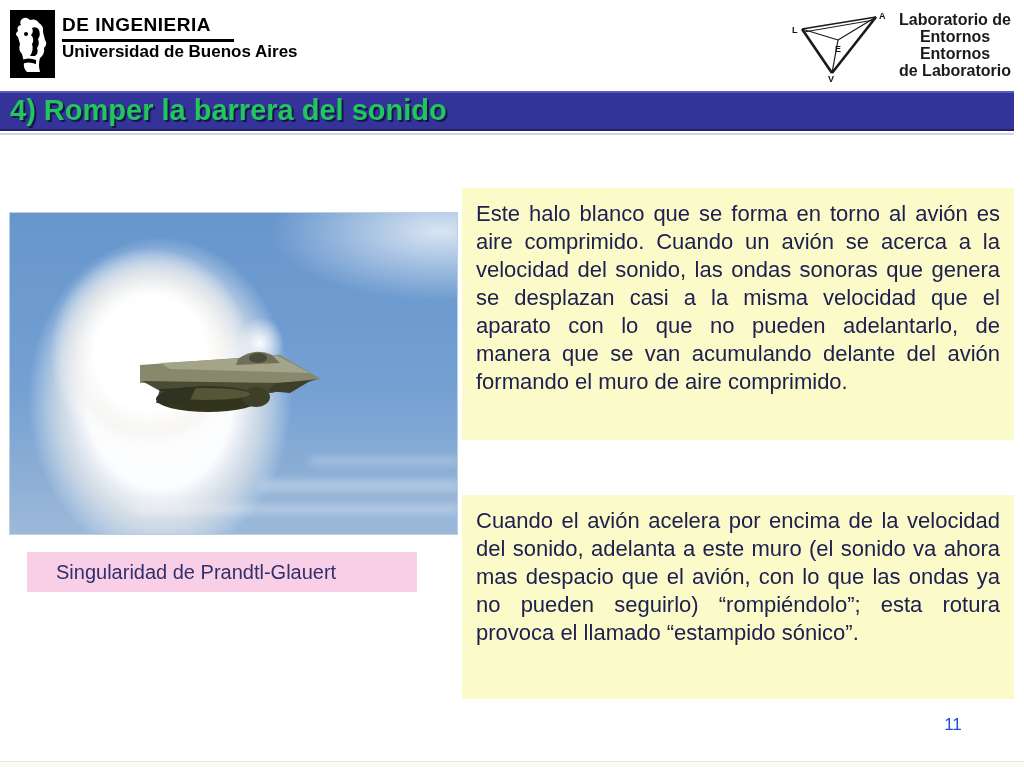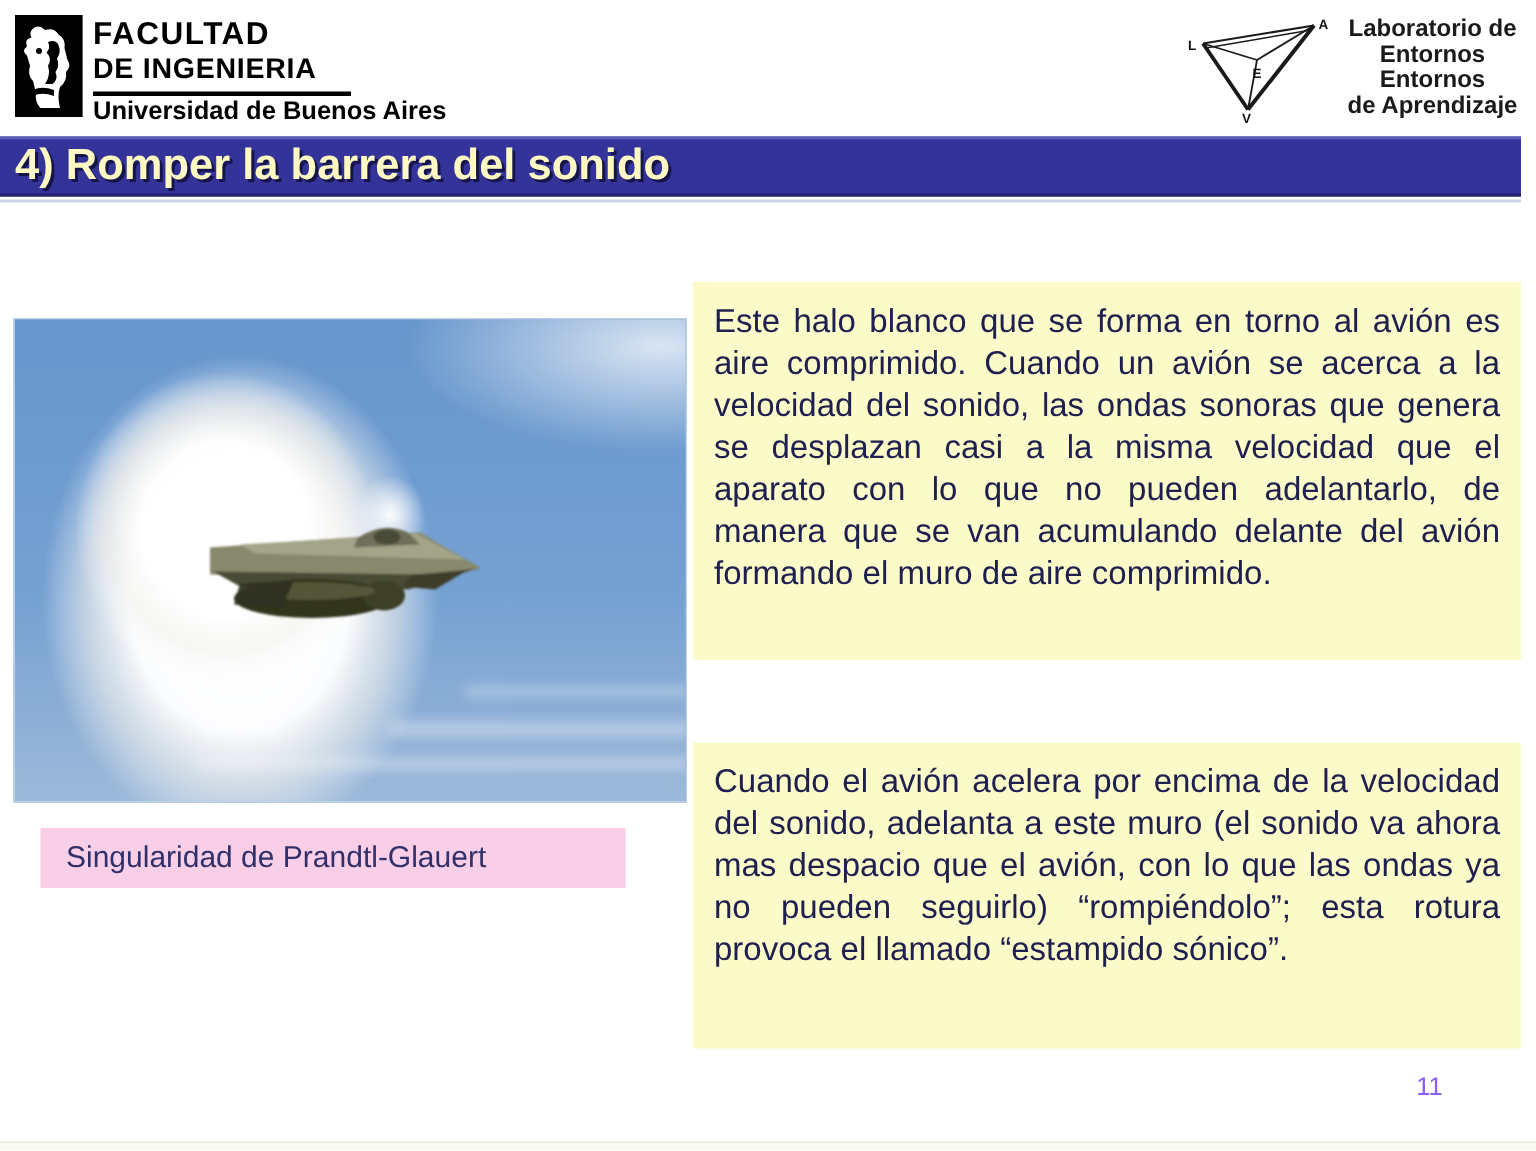--- a/index.html
+++ b/index.html
@@ -15,56 +15,55 @@
   .uba-rule{width:172px;height:3px;background:#000;margin:2px 0 3px 0;}
   .uba-line3{font-size:17px;font-weight:bold;line-height:14px;}
 
   
   .leva-logo{position:absolute;left:786px;top:6px;width:232px;height:78px;display:flex;align-items:center;}
   .leva-tetra{width:104px;height:76px;flex:0 0 auto;}
   .leva-text{width:122px;text-align:center;font-size:16px;font-weight:bold;color:#1a1a1a;line-height:17px;margin-left:4px;}
 
   
   .title-bar{position:absolute;left:0;top:91px;width:1014px;height:40px;background:#333399;border-top:2px solid #5a5ab8;box-sizing:border-box;border-bottom:2px solid #20206a;}
-  .title-bar-text{position:absolute;left:10px;top:1px;font-size:29px;font-weight:bold;color:#fef9c3;text-shadow:2px 2px 0 #15154a;white-space:nowrap;}
+  .title-bar-text{position:absolute;left:10px;top:1px;font-size:29px;font-weight:bold;color:#22c55e;text-shadow:2px 2px 0 #15154a;white-space:nowrap;}
   .title-underline{position:absolute;left:0;top:133px;width:1014px;height:2px;background:#cdd3ea;}
 
   
   .photo-frame{position:absolute;left:9px;top:212px;width:447px;height:321px;border:1px solid #bcd0e4;box-sizing:content-box;background:#6c9bd1;}
   .photo-frame svg{display:block;}
 
   
-  .caption{position:absolute;left:27px;top:552px;width:390px;height:40px;background:#f9cee7;color:#30306a;font-size:20px;line-height:40px;padding-left:17px;box-sizing:border-box;white-space:nowrap;}
+  .caption{position:absolute;left:27px;top:552px;width:390px;height:40px;background:#f9cee7;color:#30306a;font-size:20px;line-height:40px;padding-left:29px;box-sizing:border-box;white-space:nowrap;}
 
   
   .tbox{position:absolute;background:#fbfac9;color:#202050;font-size:22px;line-height:28px;text-align:justify;box-sizing:border-box;padding:12px 14px;}
   .tbox-1{left:462px;top:188px;width:552px;height:252px;}
   .tbox-2{left:462px;top:495px;width:552px;height:204px;}
 
-  .page-number{position:absolute;left:938px;top:715px;width:30px;text-align:center;font-size:17px;color:#8b5cf6;}
+  .page-number{position:absolute;left:938px;top:715px;width:30px;text-align:center;font-size:17px;color:#1d4ed8;}
 
   .bottom-strip{position:absolute;left:0;bottom:0;width:1024px;height:5px;background:#fafaf0;border-top:1px solid #e8e8dc;}
 </style>
 </head>
 <body>
 
 <div class="slide">
 
   <div class="uba-logo">
     <div class="uba-crest">
       <svg width="45" height="68" viewBox="0 0 45 68">
         <rect x="0" y="0" width="45" height="68" fill="#000"></rect>
         <path d="M20 10 Q16 6 12 9 Q9 12 11 15 Q6 16 8 21 Q4 24 8 27 L10 34 Q8 40 12 44 L14 52 Q13 58 17 62 L30 62 Q28 54 30 48 Q35 44 34 38 Q38 34 35 30 L33 22 Q34 16 29 13 Q26 8 20 10 Z" fill="#fff"></path>
         <path d="M22 18 Q27 16 29 20 Q31 25 28 29 Q30 34 27 38 Q29 43 25 46 L20 46 Q24 40 22 34 Q25 29 21 25 Q24 22 22 18 Z" fill="#000"></path>
         <circle cx="16" cy="24" r="2" fill="#000"></circle>
         <path d="M12 50 Q18 47 26 50 L26 54 Q18 51 12 54 Z" fill="#000"></path>
       </svg>
     </div>
     <div class="uba-text">
-      <div class="uba-line1">FACULTAD</div>
       <div class="uba-line2">DE INGENIERIA</div>
       <div class="uba-rule"></div>
       <div class="uba-line3">Universidad de Buenos Aires</div>
     </div>
   </div>
 
   <div class="leva-logo">
     <svg class="leva-tetra" viewBox="0 0 104 76">
       <g stroke="#1a1a1a" fill="none">
         <line x1="16" y1="22" x2="90" y2="10" stroke-width="1.4"></line>
@@ -76,21 +75,21 @@
         <line x1="52" y1="33" x2="46" y2="66" stroke-width="1.2"></line>
       </g>
       <text x="6" y="26" font-size="9" font-weight="bold" fill="#111">L</text>
       <text x="93" y="12" font-size="9" font-weight="bold" fill="#111">A</text>
       <text x="49" y="45" font-size="9" font-weight="bold" fill="#111">E</text>
       <text x="42" y="75" font-size="9" font-weight="bold" fill="#111">V</text>
     </svg>
     <div class="leva-text">
       <div>Laboratorio de</div>
       <div>Entornos Entornos</div>
-      <div>de Aprendizaje</div>
+      <div>de Laboratorio</div>
     </div>
   </div>
 
   <div class="title-bar">
     <div class="title-bar-text">4) Romper la barrera del sonido</div>
   </div>
   <div class="title-underline"></div>
 
   <div class="photo-frame">
     <svg width="447" height="321" viewBox="0 0 447 321">

